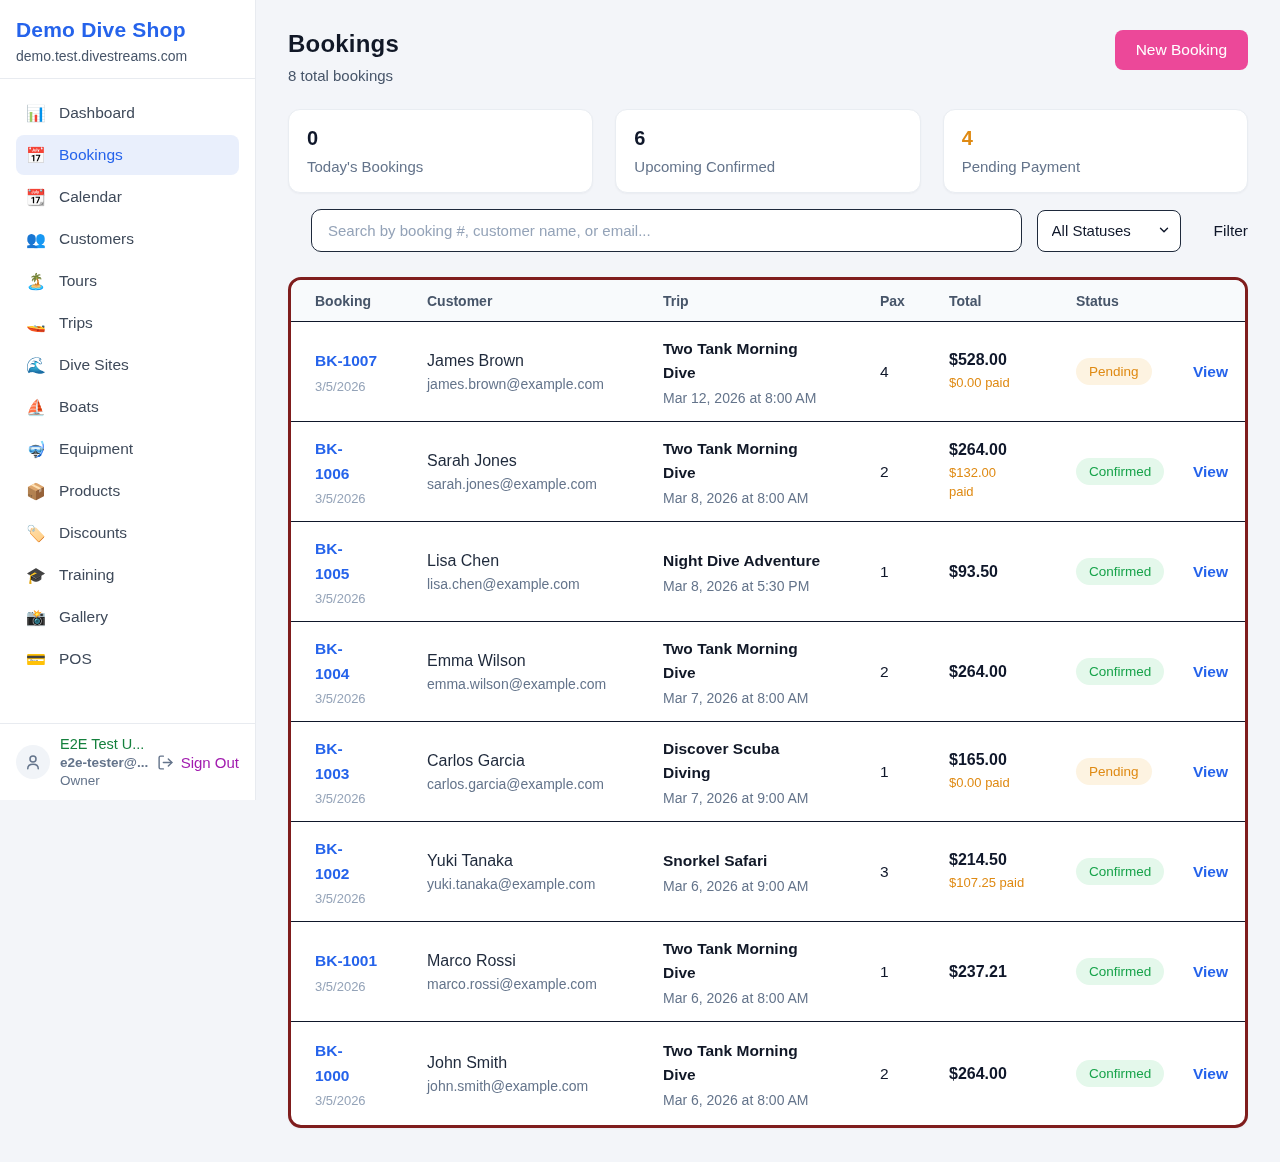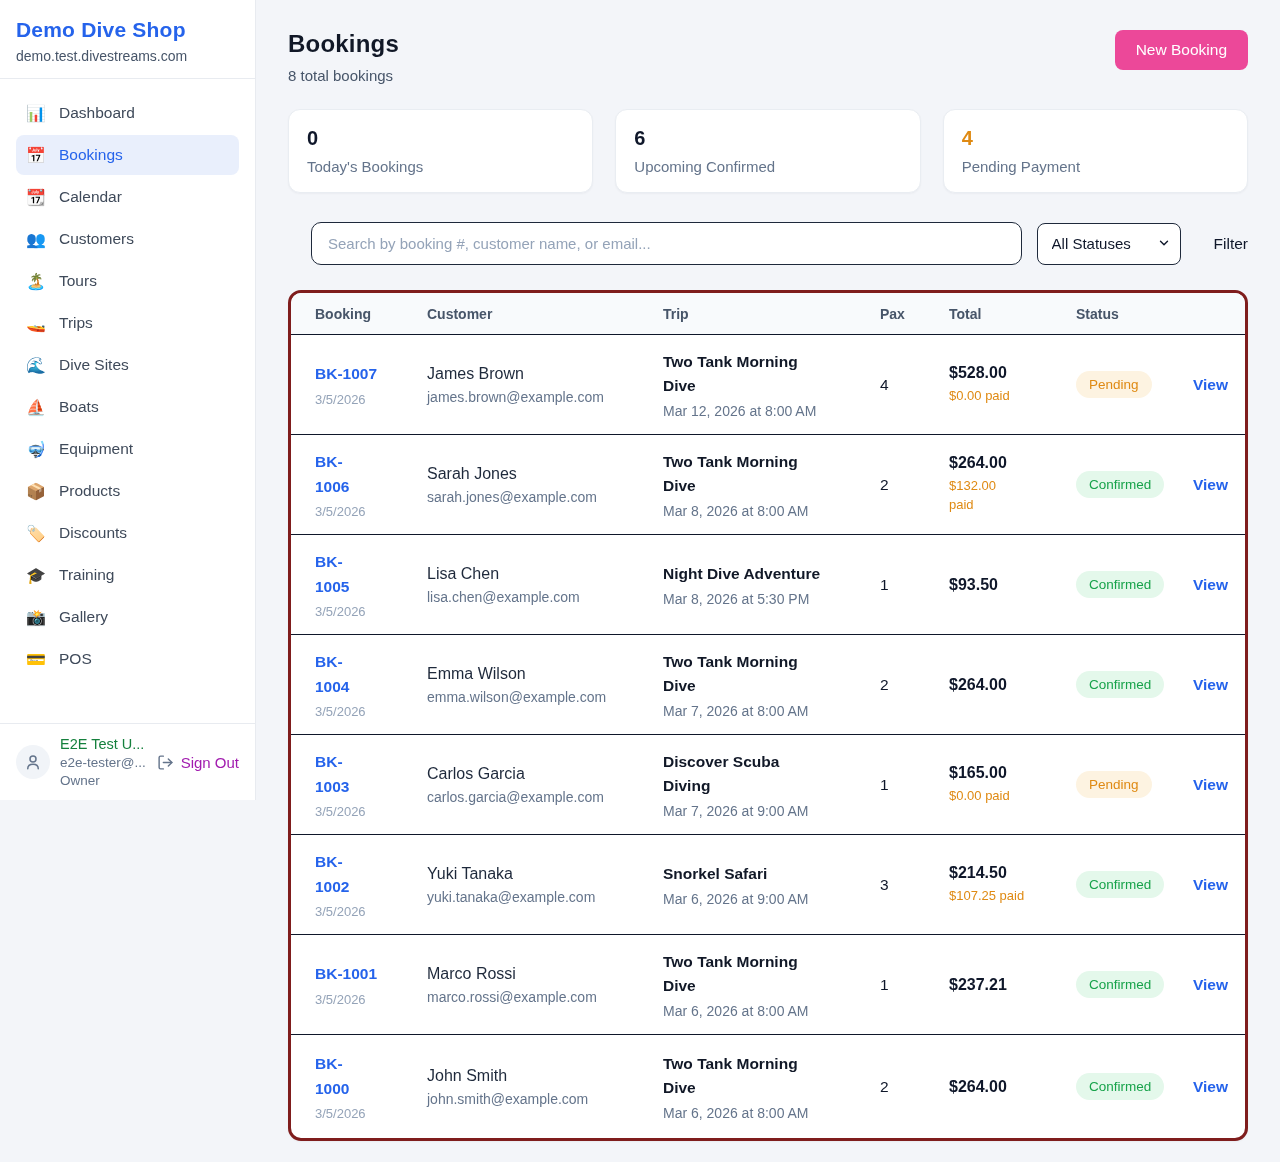--- a/index.html
+++ b/index.html
@@ -31,21 +31,21 @@
   .side-footer {
     border-top:1px solid #e8ebf0; padding:12px 16px;
     display:flex; align-items:center; gap:10px;
   }
   .avatar {
     width:34px; height:34px; border-radius:50%; background:#f1f4f8;
     display:flex; align-items:center; justify-content:center; flex:0 0 auto;
   }
   .user-info { flex:1; min-width:0; }
   .user-name { font-size:14.5px; font-weight:normal; color:#15803d; white-space:nowrap; }
-  .user-email { font-size:13.5px; color:#64748b; margin-top:3px; white-space:nowrap; }
+  .user-email { font-size:13.5px; color:#64748b; margin-top:3px; white-space:nowrap;font-weight:bold; }
   .user-role { font-size:13.5px; color:#64748b; margin-top:3px; }
   .signout {
     display:flex; align-items:center; gap:7px; color:#a21caf;
     font-size:15px; cursor:pointer; white-space:nowrap;
   }
   
   .main { margin-left:256px; padding:30px 32px 30px 32px; }
   .page-head { display:flex; justify-content:space-between; align-items:flex-start; }
   .page-title { font-size:24px; font-weight:bold; color:#111827; letter-spacing:.2px; }
   .page-sub { margin-top:9px; font-size:15px; color:#475569; }
@@ -56,21 +56,21 @@
   
   .stats { display:flex; gap:22px; margin-top:25px; }
   .stat-card {
     flex:1; background:#ffffff; border:1px solid #e9edf2; border-radius:12px;
     padding:17px 18px; box-shadow:0 1px 2px rgba(16,24,40,.04);
   }
   .stat-value { font-size:20px; font-weight:bold; color:#0f172a; }
   .stat-value.highlight { color:#df8a13; }
   .stat-label { margin-top:8px; font-size:15px; color:#64748b; }
   
-  .filter-row { display:flex; align-items:center; margin-top:29px;padding-left:23px; }
+  .filter-row { display:flex; align-items:center; margin-top:16px;padding-left:23px; }
   .search-input {
     flex:1; height:43px; border:1px solid #1e293b; border-radius:10px;
     background:#ffffff; font-family:inherit; font-size:15px; color:#0f172a;
     padding:0 16px; outline:none;
   }
   .search-input::placeholder { color:#94a3b8; }
   .select-wrap { position:relative; margin-left:15px; }
   .status-select {
     -webkit-appearance:none; appearance:none;
     height:42px; width:144px; border:1px solid #1e293b; border-radius:8px;

